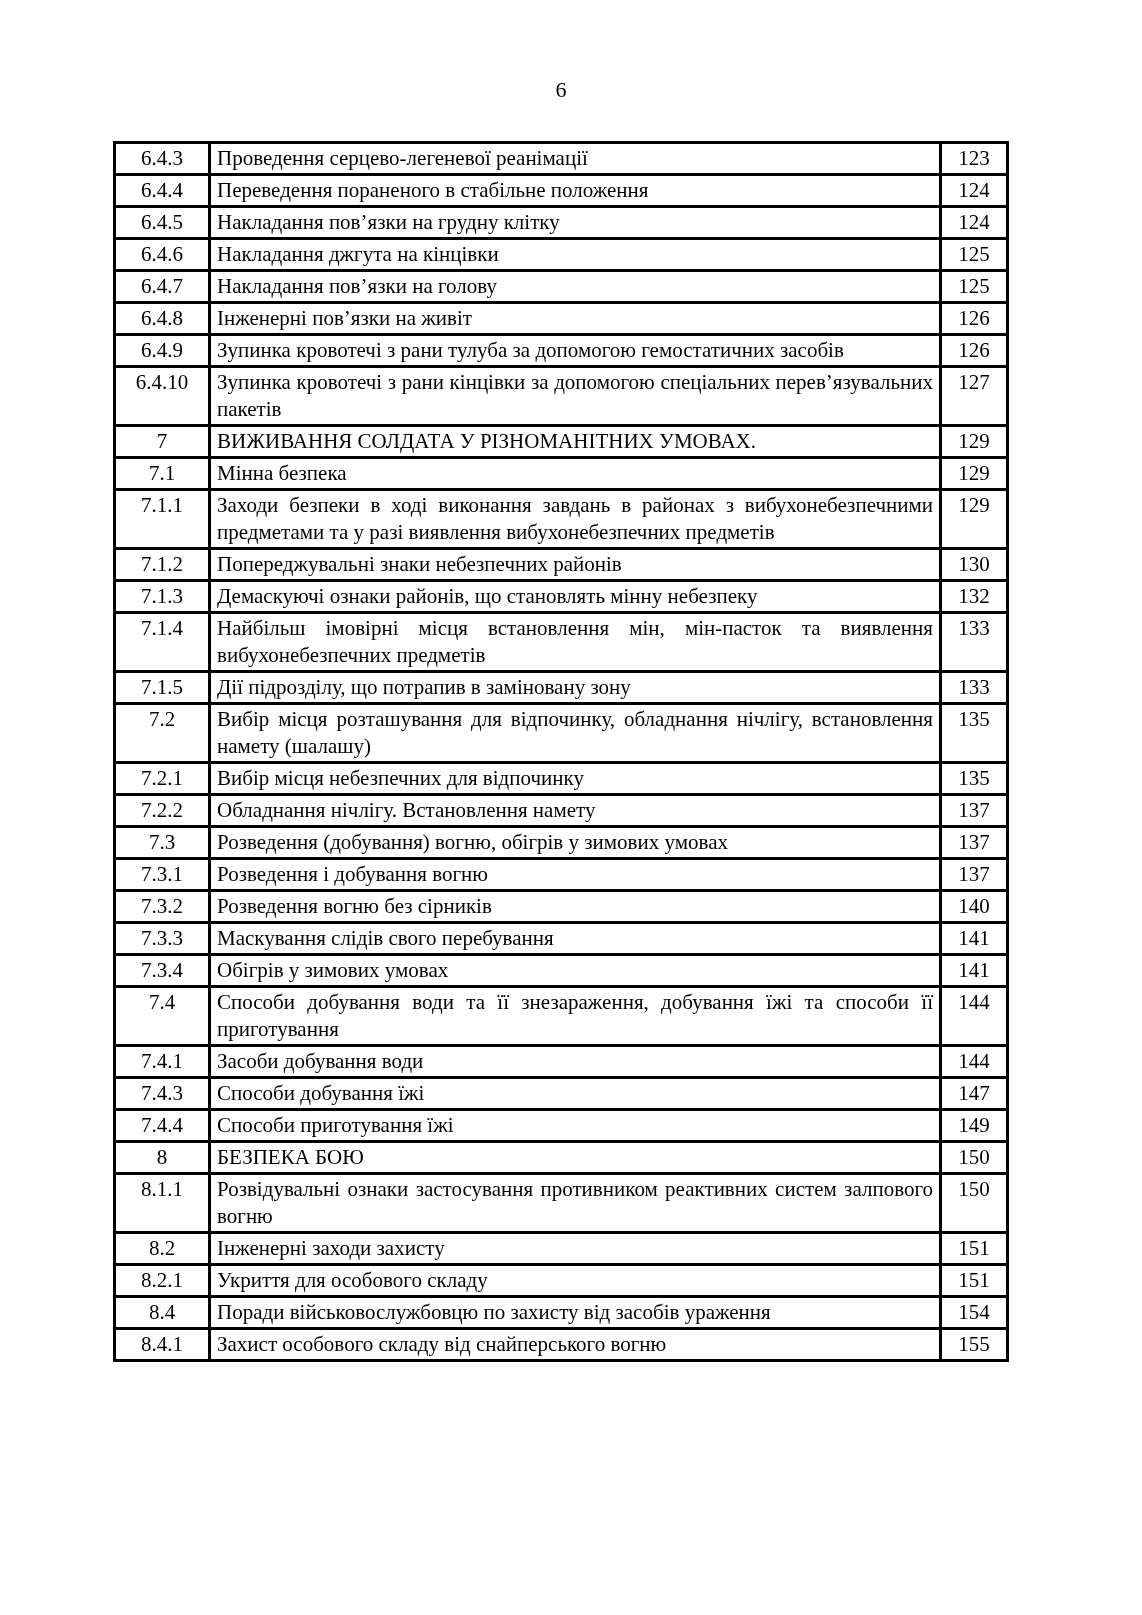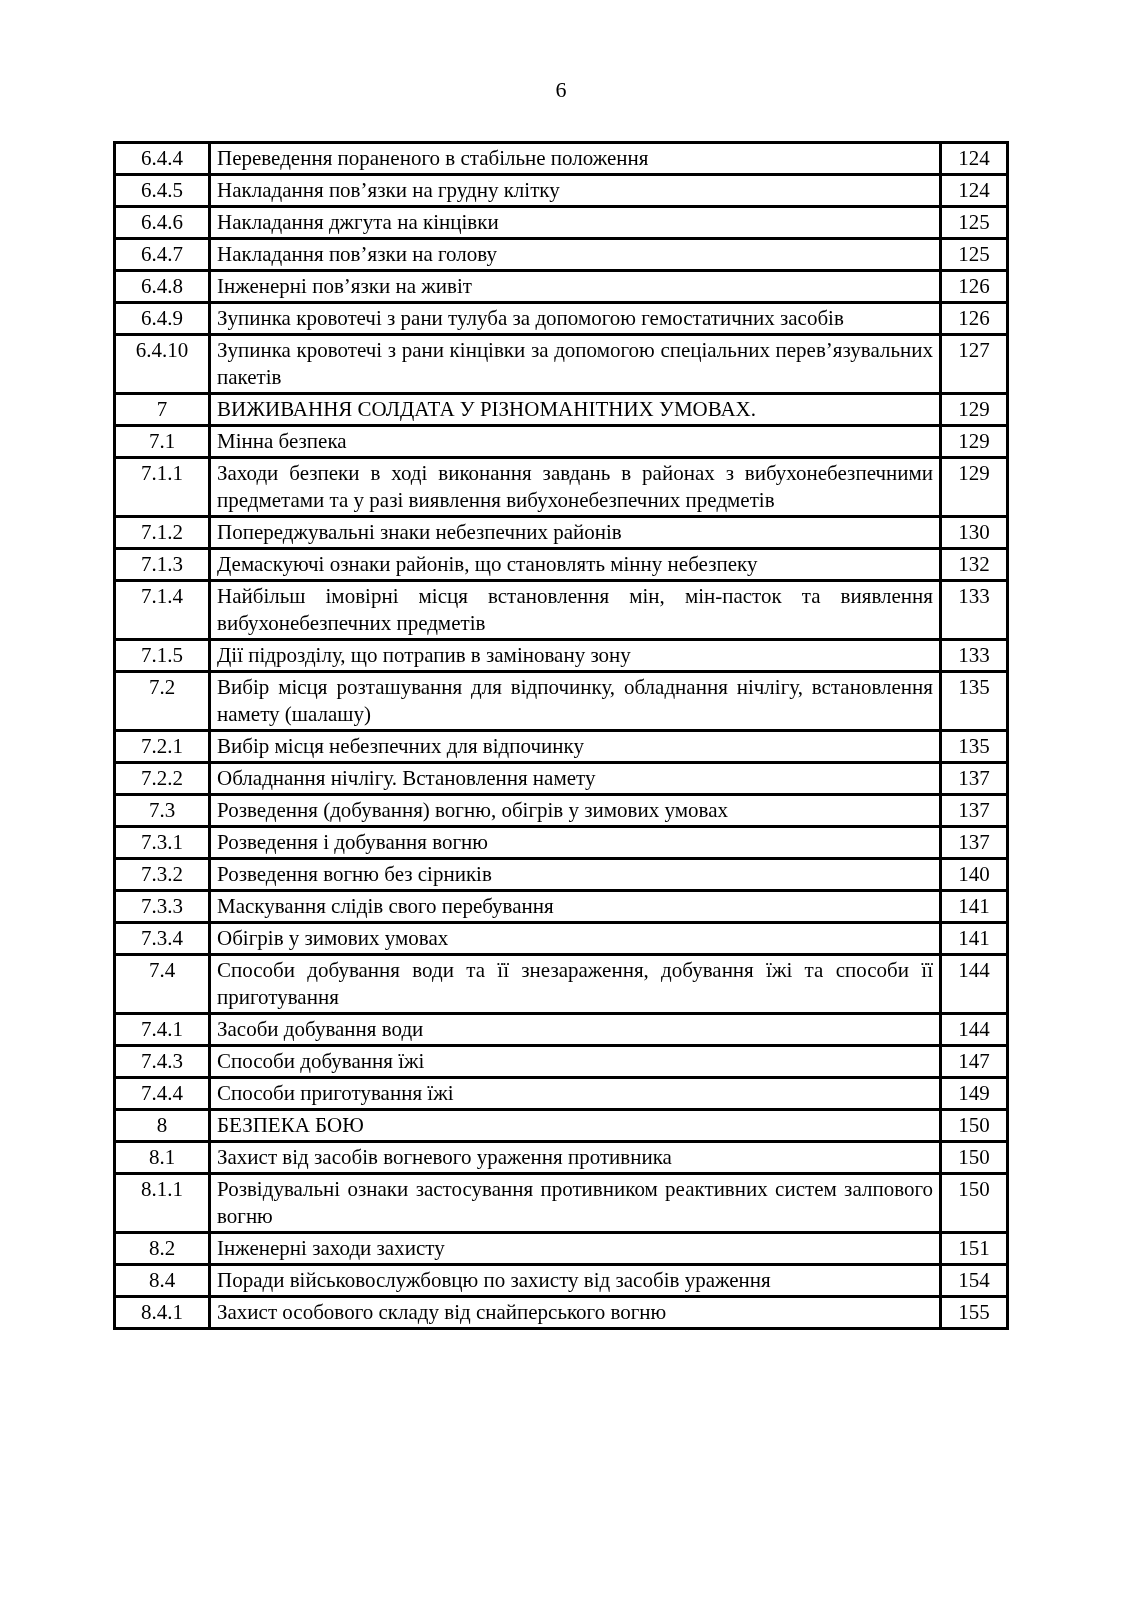--- a/index.html
+++ b/index.html
@@ -66,20 +66,25 @@
 </style>
 </head>
 <body>
 
 <div class="sheet">
   <div class="pageno">6</div>
 
   <table class="toc">
     <tbody>
         <tr>
+          <td class="num">6.4.3</td>
+          <td class="title">Проведення серцево-легеневої реанімації</td>
+          <td class="page">123</td>
+        </tr>
+        <tr>
           <td class="num">6.4.4</td>
           <td class="title">Переведення пораненого в стабільне положення</td>
           <td class="page">124</td>
         </tr>
         <tr>
           <td class="num">6.4.5</td>
           <td class="title">Накладання пов’язки на грудну клітку</td>
           <td class="page">124</td>
         </tr>
         <tr>
@@ -201,32 +206,32 @@
           <td class="num">7.4.4</td>
           <td class="title">Способи приготування їжі</td>
           <td class="page">149</td>
         </tr>
         <tr>
           <td class="num">8</td>
           <td class="title">БЕЗПЕКА БОЮ</td>
           <td class="page">150</td>
         </tr>
         <tr>
-          <td class="num">8.1</td>
-          <td class="title">Захист від засобів вогневого ураження противника</td>
-          <td class="page">150</td>
-        </tr>
-        <tr>
           <td class="num">8.1.1</td>
           <td class="title">Розвідувальні ознаки застосування противником реактивних систем залпового вогню</td>
           <td class="page">150</td>
         </tr>
         <tr>
           <td class="num">8.2</td>
           <td class="title">Інженерні заходи захисту</td>
+          <td class="page">151</td>
+        </tr>
+        <tr>
+          <td class="num">8.2.1</td>
+          <td class="title">Укриття для особового складу</td>
           <td class="page">151</td>
         </tr>
         <tr>
           <td class="num">8.4</td>
           <td class="title">Поради військовослужбовцю по захисту від засобів ураження</td>
           <td class="page">154</td>
         </tr>
         <tr>
           <td class="num">8.4.1</td>
           <td class="title">Захист особового складу від снайперського вогню</td>

